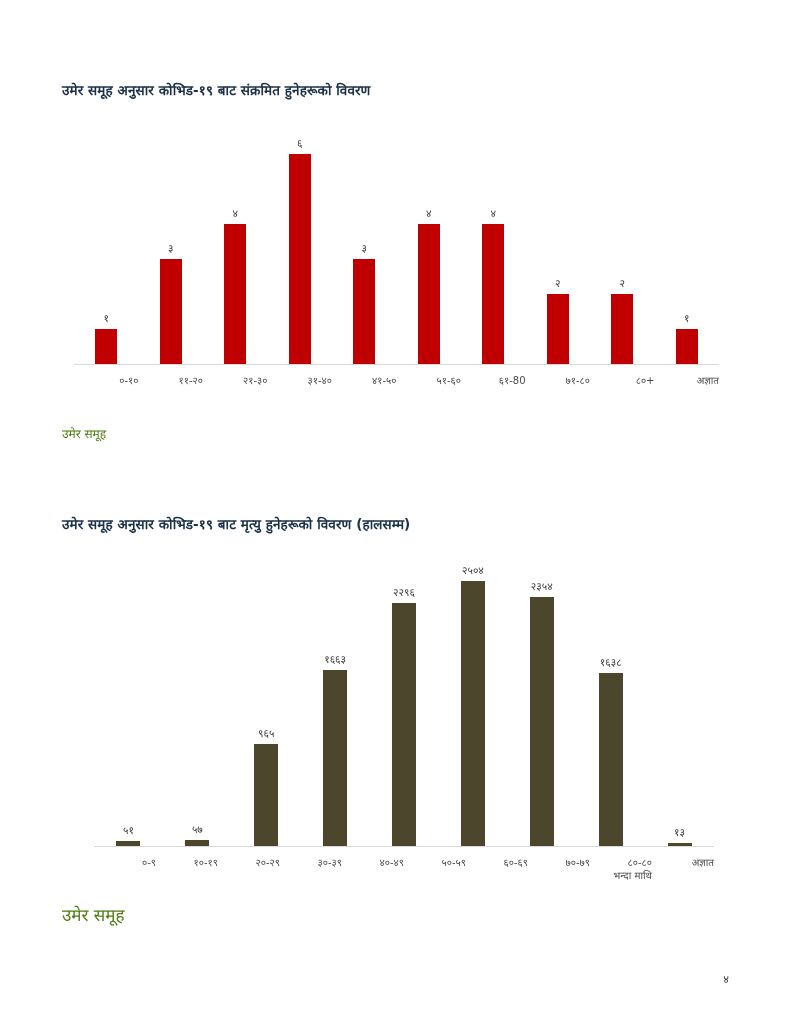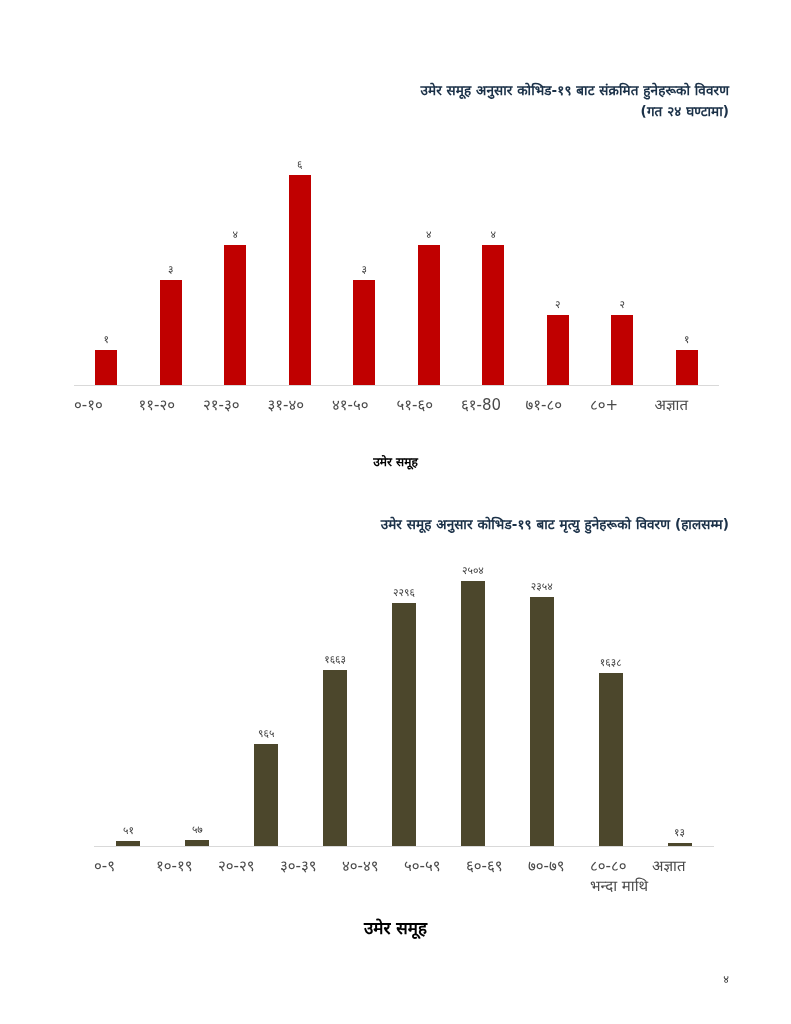--- a/index.html
+++ b/index.html
@@ -17,21 +17,21 @@
   }
   .page {
     position: relative;
     width: 791px;
     height: 1024px;
     box-sizing: border-box;
   }
 
   
   .chart-title {
-    text-align: right;
+    text-align: left;
     font-size: 13.5px;
     font-weight: bold;
     color: #1b3148;
     line-height: 1.55;
     letter-spacing: 0.1px;
   }
   .chart-title .line2 { display: block; }
 
   
   .chart-block { position: relative; }
@@ -78,31 +78,31 @@
   .bar.olive { background: #4c472c; width: 24px; }
 
   
   .xlabels {
     display: flex;
     justify-content: space-between;
     margin-top: 9px;
   }
   .xlabel {
     flex: 1 1 0;
-    text-align: left;
-    font-size: 15px;
+    text-align: right;
+    font-size: 10px;
     color: #4a4a4a;
     line-height: 1.35;
     white-space: pre-line;
   }
   .axis-title {
-    text-align: center;
+    text-align: left;
     font-size: 12px;
-    font-weight: bold;
-    color: #000000;
+    font-weight: normal;
+    color: #4d7c0f;
   }
   .axis-title.big {
     font-size: 17px;
   }
 
   
   .page-number {
     position: absolute;
     right: 62px;
     bottom: 38px;
@@ -112,21 +112,20 @@
 </style>
 </head>
 <body>
 
 <div class="page">
 
   <div class="chart-block" style="position:absolute; left:62px; top:80px; width:667px;">
 
     <div class="chart-title">
       <span>उमेर समूह अनुसार कोभिड-१९ बाट संक्रमित हुनेहरूको विवरण</span>
-      <span class="line2">(गत २४ घण्टामा)</span>
     </div>
 
     <div class="plot" style="height:230px; margin-top:34px; width:645px; margin-left:12px;">
       <div class="bars" id="bars-1">
           <div class="bar-slot">
             <div class="bar-value">१</div>
             <div class="bar" style="height: 35px;"></div>
           </div>
           <div class="bar-slot">
             <div class="bar-value">३</div>

